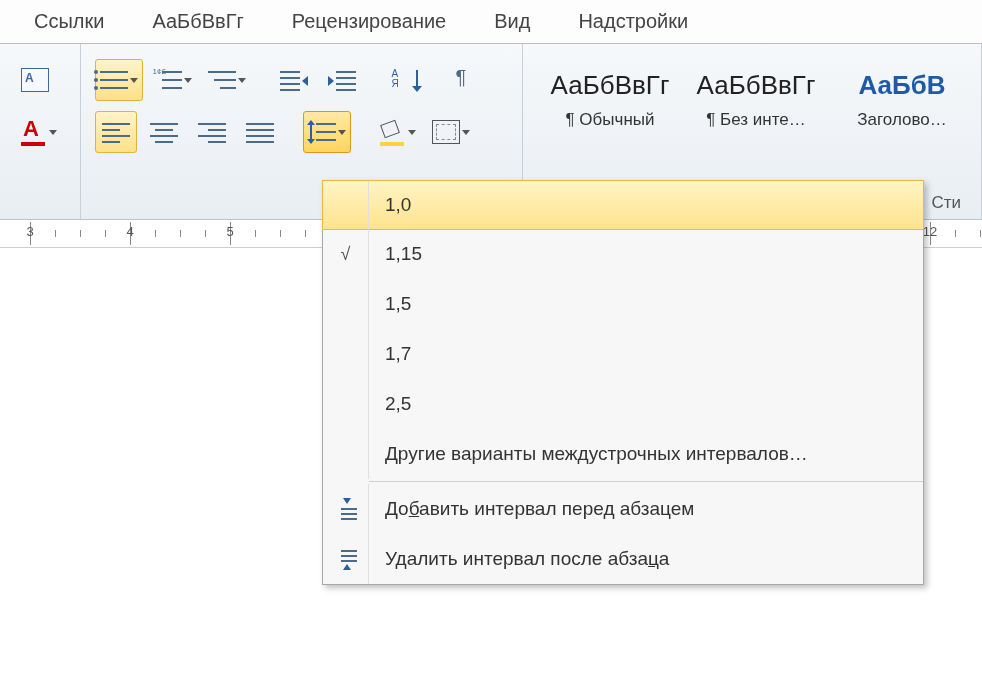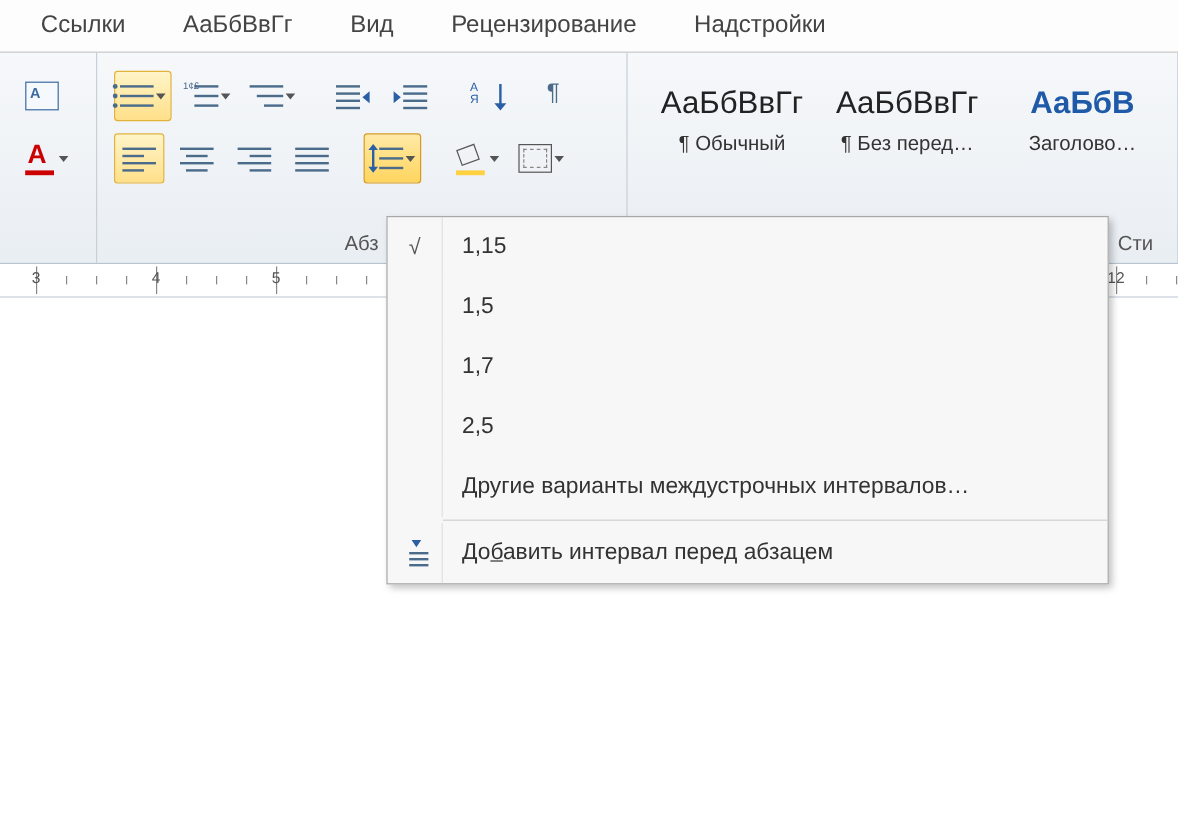--- a/index.html
+++ b/index.html
@@ -213,22 +213,22 @@
   .dd-item .gutter .ico{width:22px;height:22px;}
 
   .doc-area{background:#fff;height:430px;}
 </style>
 </head>
 <body>
 
 <div class="tabs">
   <div class="tab">Ссылки</div>
   <div class="tab">АаБбВвГг</div>
+  <div class="tab">Рецензирование</div>
   <div class="tab">Вид</div>
-  <div class="tab">Рецензирование</div>
   <div class="tab">Надстройки</div>
 </div>
 
 <div class="ribbon">
 
   <div class="group" style="width:84px;">
     <div class="row">
       <span class="rbtn">
         <span class="ico ico-aabox"></span>
       </span>
@@ -335,32 +335,31 @@
           </span>
       </span>
       <span style="width:10px"></span>
       <span class="rbtn split">
         <span class="ico ico-fill"></span>
       </span>
       <span class="rbtn split">
         <span class="ico ico-border"></span>
       </span>
     </div>
-    <div class="group-label">Абз</div>
   </div>
 
   <div class="group styles-group">
     <div style="display:flex;">
       <div class="style-tile">
         <div class="preview">АаБбВвГг</div>
         <div class="caption">¶ Обычный</div>
       </div>
       <div class="style-tile">
         <div class="preview">АаБбВвГг</div>
-        <div class="caption">¶ Без перед…</div>
+        <div class="caption">¶ Без инте…</div>
       </div>
       <div class="style-tile h1">
         <div class="preview">АаБбВ</div>
         <div class="caption">Заголово…</div>
       </div>
     </div>
     <div class="styles-group-label">Сти</div>
   </div>
 </div>
 
@@ -412,20 +411,24 @@
     <div class="major" style="left: 905px; top: 10px; bottom: 10px;"></div>
     <div class="major" style="left: 930px;"></div>
     <div class="lbl" style="left: 930px;">12</div>
     <div class="major" style="left: 955px; top: 10px; bottom: 10px;"></div>
     <div class="major" style="left: 980px; top: 10px; bottom: 10px;"></div>
   </div>
 
 <div class="doc-area"></div>
 
 <div class="dropdown">
+  <div class="dd-item hi">
+    <span class="gutter"></span>
+    <span>1,0</span>
+  </div>
   <div class="dd-item">
     <span class="gutter">√</span>
     <span>1,15</span>
   </div>
   <div class="dd-item">
     <span class="gutter"></span>
     <span>1,5</span>
   </div>
   <div class="dd-item">
     <span class="gutter"></span>
@@ -443,13 +446,23 @@
   <div class="dd-item">
     <span class="gutter">
       <span class="ico ico-addbefore">
           <span></span>
           <span></span>
           <span></span>
         </span>
     </span>
     <span>До<u>б</u>авить интервал перед абзацем</span>
   </div>
+  <div class="dd-item">
+    <span class="gutter">
+      <span class="ico ico-addafter">
+          <span></span>
+          <span></span>
+          <span></span>
+        </span>
+    </span>
+    <span>Удалить интервал после абза<u>ц</u>а</span>
+  </div>
 </div>
 
 </body></html>

